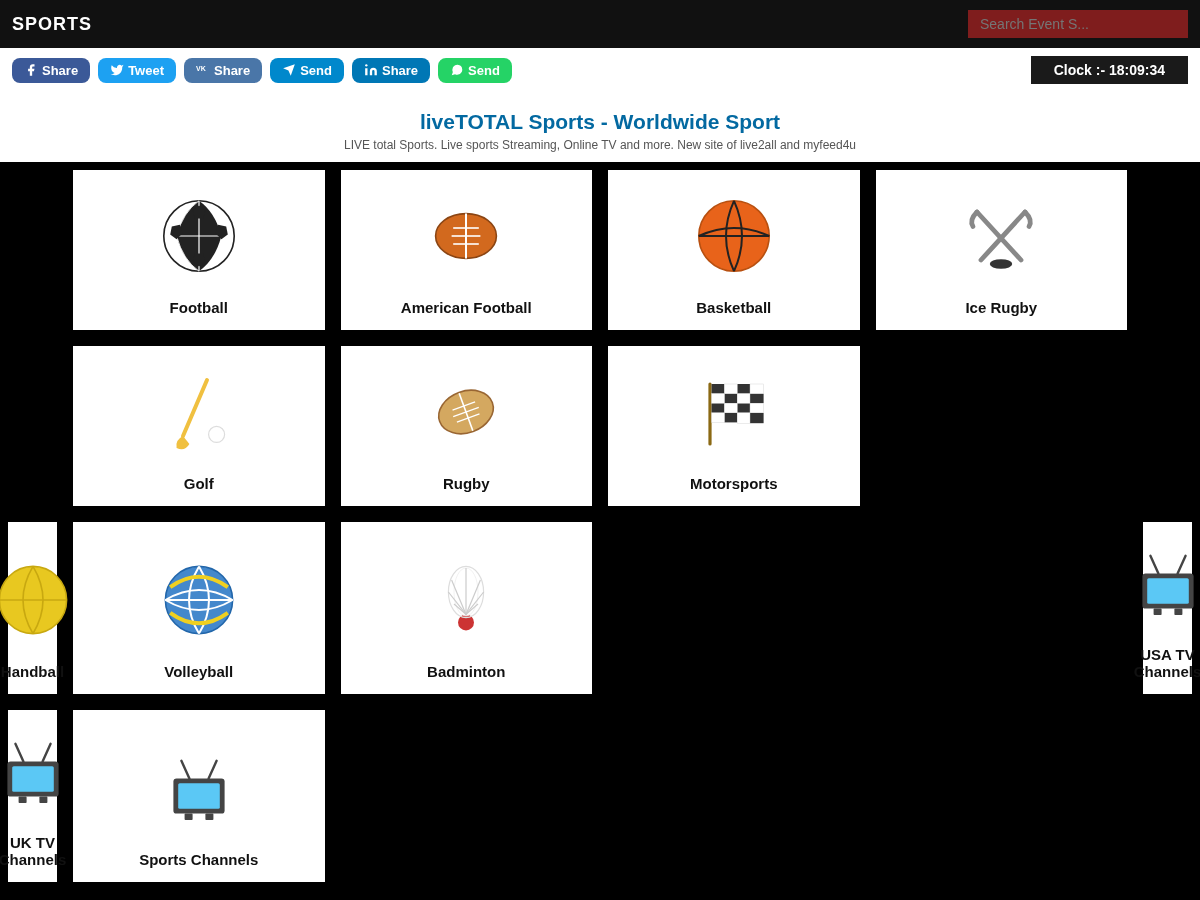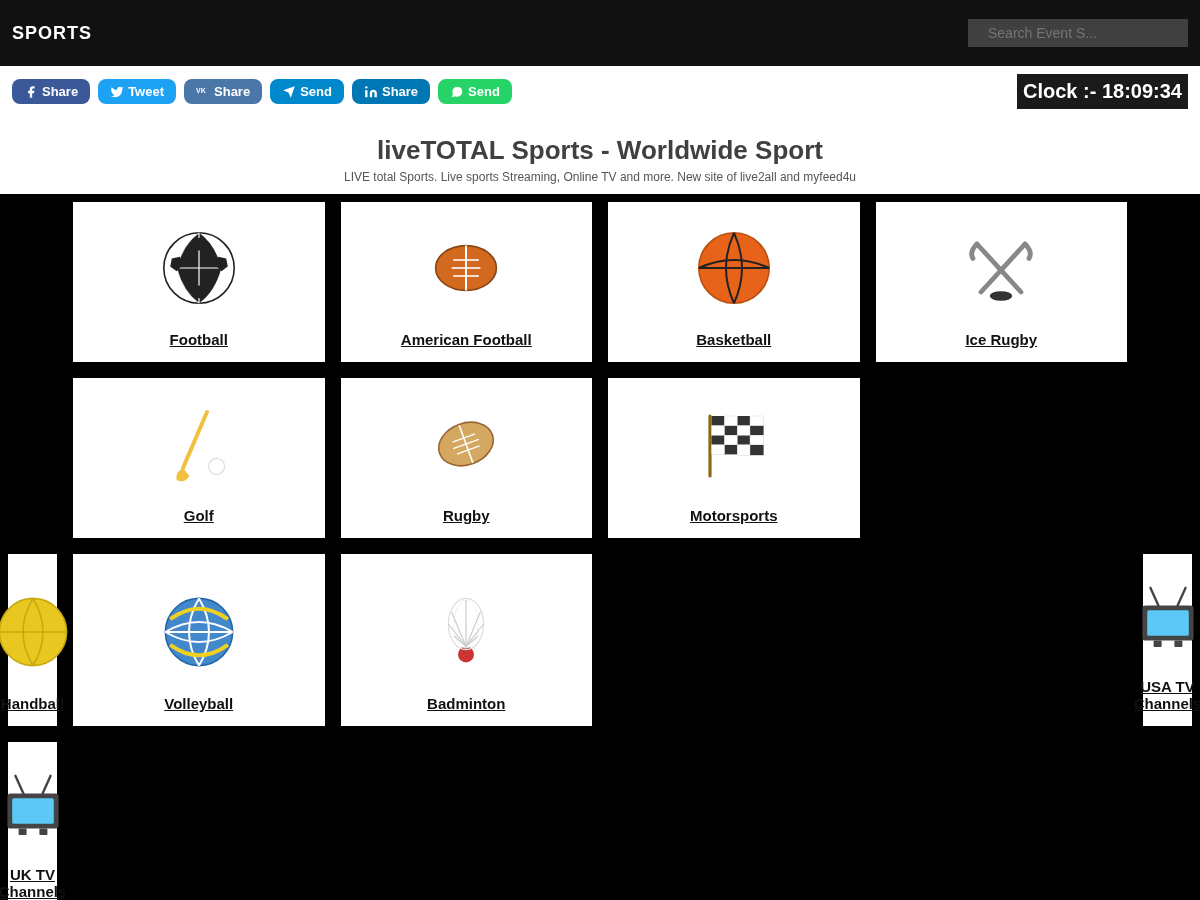--- a/index.html
+++ b/index.html
@@ -5,32 +5,32 @@
     * { margin: 0; padding: 0; box-sizing: border-box; }
     body { background: #000; font-family: Arial, sans-serif; width: 1200px; min-height: 900px; overflow-x: hidden; }
 
     
     .header {
       background: #111;
       display: flex;
       align-items: center;
       justify-content: space-between;
       padding: 0 12px;
-      height: 66px;
+      height: 48px;
     }
     .header-logo {
       color: #fff;
       font-weight: bold;
       font-size: 18px;
       letter-spacing: 1px;
     }
     .search-box {
-      background: #404040;
+      background: #7f1d1d;
       border: none;
-      padding: 6px 20px;
+      padding: 6px 12px;
       font-size: 14px;
       width: 220px;
       color: #999;
     }
 
     
     .social-bar {
       background: #fff;
       display: flex;
       align-items: center;
@@ -52,35 +52,35 @@
     .fb { background: #3b5998; }
     .tw { background: #1da1f2; justify-content: flex-end; }
     .vk { background: #4a76a8; }
     .tg { background: #0088cc; }
     .li { background: #0077b5; }
     .wa { background: #25d366; }
     .clock-badge {
       margin-left: auto;
       background: #1a1a1a;
       color: #fff;
-      padding: 6px 6px;
-      font-size: 20px;
+      padding: 6px 23px;
+      font-size: 14px;
       font-weight: bold;
     }
 
     
     .page-title-area {
       background: #fff;
       text-align: center;
       padding: 18px 12px 10px;
     }
     .page-title-area h1 {
-      font-size: 26px;
+      font-size: 21px;
       font-weight: bold;
-      color: #404040;
+      color: #0369a1;
     }
     .page-subtitle {
       font-size: 12px;
       color: #555;
       margin-top: 4px;
     }
 
     
     .sports-grid {
       background: #000;
@@ -122,21 +122,20 @@
       width: 80px;
       height: 80px;
     }
 
     .sport-label {
       font-size: 15px;
       font-weight: bold;
       color: #111;
       text-align: center;
       margin-top: 8px;
-      text-decoration: underline;
     }
   </style>
 </head>
 <body>
 
 <div class="header">
   <span class="header-logo">SPORTS</span>
   <input class="search-box" type="text" placeholder="Search Event S..." style="">
 </div>
 
@@ -384,16 +383,29 @@
         <line x1="38" y1="38" x2="28" y2="16" stroke="#444" stroke-width="3" stroke-linecap="round"></line>
         <line x1="62" y1="38" x2="72" y2="16" stroke="#444" stroke-width="3" stroke-linecap="round"></line>
         <rect x="18" y="38" width="64" height="44" rx="4" fill="#444"></rect>
         <rect x="24" y="44" width="52" height="32" rx="2" fill="#5bc8f5"></rect>
         <rect x="32" y="82" width="10" height="8" rx="1" fill="#444"></rect>
         <rect x="58" y="82" width="10" height="8" rx="1" fill="#444"></rect>
       </svg>
     </div>
     <span class="sport-label">UK TV Channels</span>
   </div>
+  <div class="sport-card">
+    <div class="sport-icon">
+      <svg viewBox="0 0 100 100" xmlns="http://www.w3.org/2000/svg">
+        <line x1="38" y1="38" x2="28" y2="16" stroke="#444" stroke-width="3" stroke-linecap="round"></line>
+        <line x1="62" y1="38" x2="72" y2="16" stroke="#444" stroke-width="3" stroke-linecap="round"></line>
+        <rect x="18" y="38" width="64" height="44" rx="4" fill="#444"></rect>
+        <rect x="24" y="44" width="52" height="32" rx="2" fill="#5bc8f5"></rect>
+        <rect x="32" y="82" width="10" height="8" rx="1" fill="#444"></rect>
+        <rect x="58" y="82" width="10" height="8" rx="1" fill="#444"></rect>
+      </svg>
+    </div>
+    <span class="sport-label">Sports Channels</span>
+  </div>
   <div class="grid-spacer"></div>
   <div class="grid-spacer"></div>
 
 </div>
 
 </body></html>

